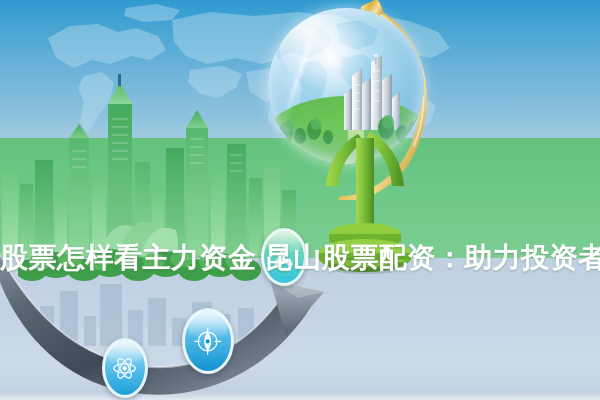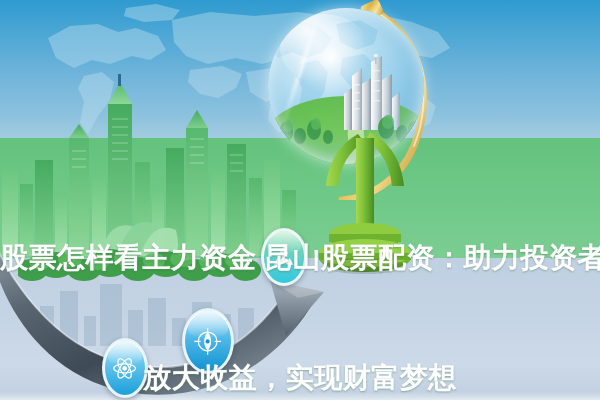--- a/index.html
+++ b/index.html
@@ -131,21 +131,21 @@
 
   
   .title{
     position:absolute;left:0;top:158px;width:600px;
     text-align:center;color:#ffffff;
     font-size:28px;font-weight:bold;line-height:40px;
     letter-spacing:.5px;
     text-shadow:0 1px 2px rgba(60,110,70,.45), 0 0 1px rgba(255,255,255,.5);
     white-space:pre;
   }
-  .title .l1{display:block;font-family:Liberation Serif, serif;}
+  .title .l1{display:block;}
   .title .l2{display:block;}
 </style>
 </head>
 <body>
 
 <div id="stage">
 
   <div class="sky"></div>
 
   <div class="worldmap">
@@ -464,16 +464,15 @@
           <path d="M6 32 L11 22 L14 26 L20 20 L23 24 L14 32 Z"></path>
           <path d="M34 32 L29 22 L26 26 L20 20 L17 24 L26 32 Z"></path>
         </g>
       </svg>
     </div>
     <div class="gloss"></div>
   </div>
 
   <div class="title">
     <span class="l1">股票怎样看主力资金 昆山股票配资：助力投资者</span>
-    <span class="l2">放大收益，实现财富梦想</span>
   </div>
 
 </div>
 
 </body></html>

